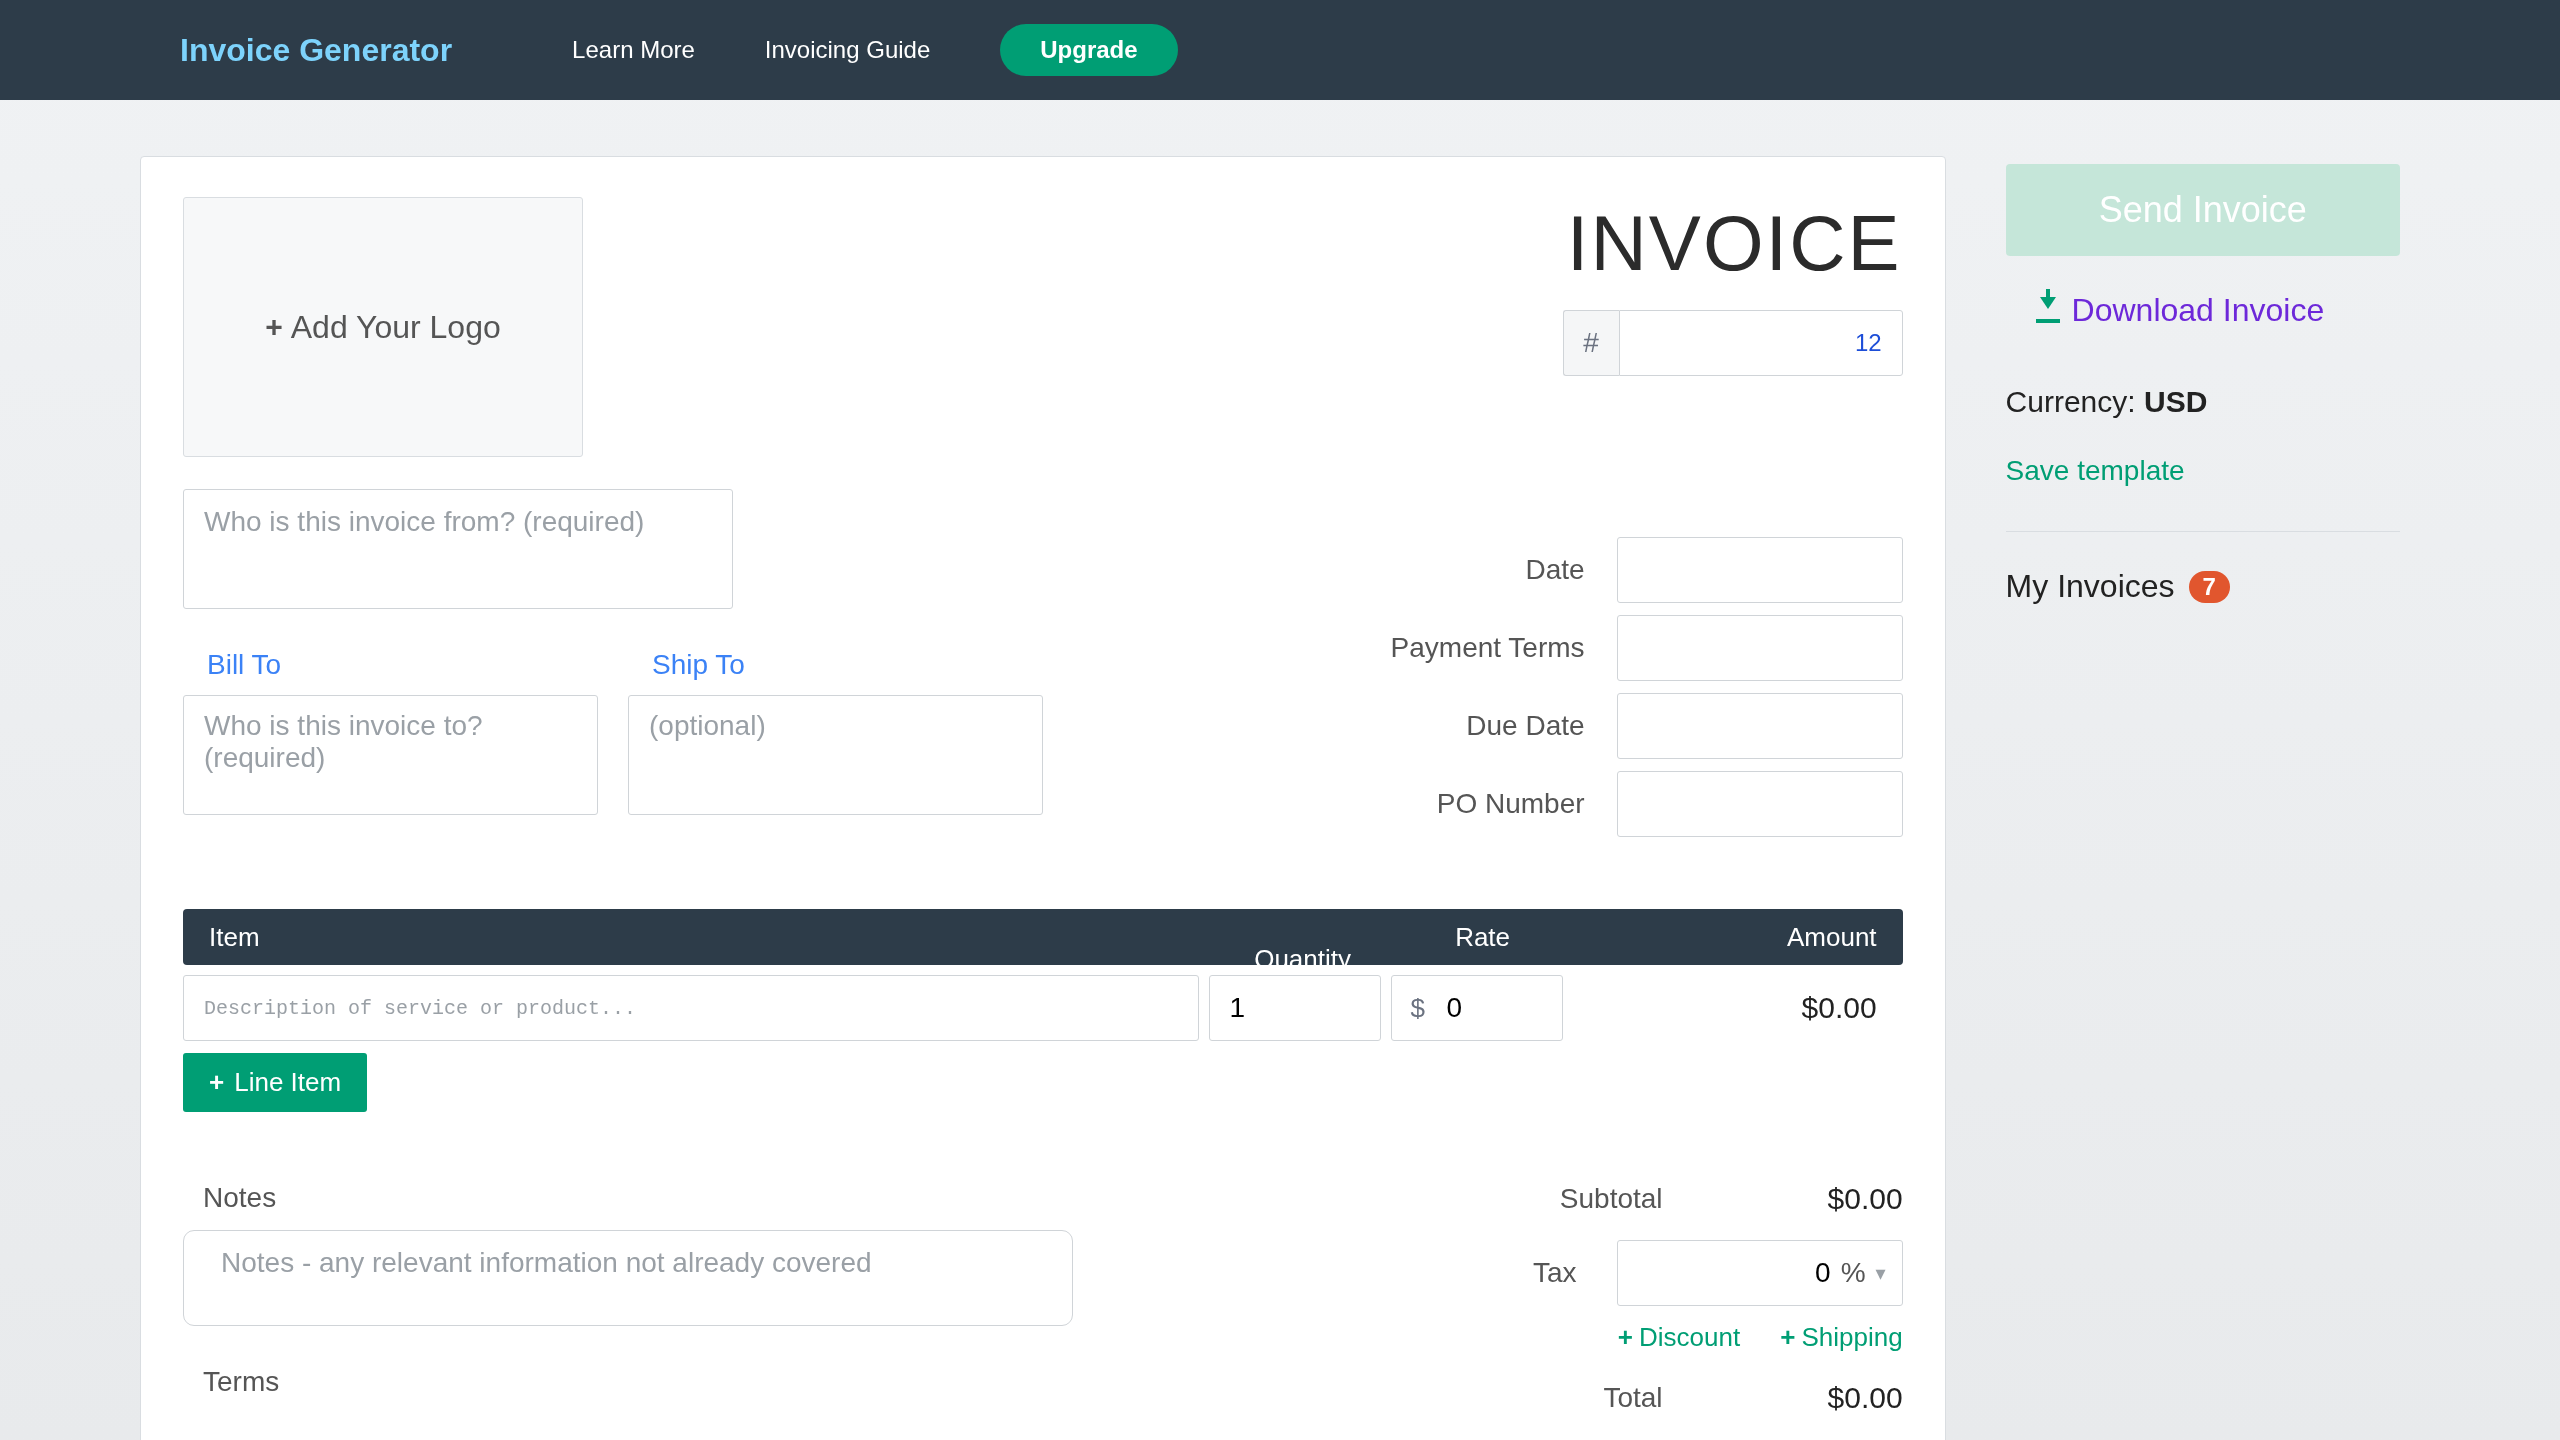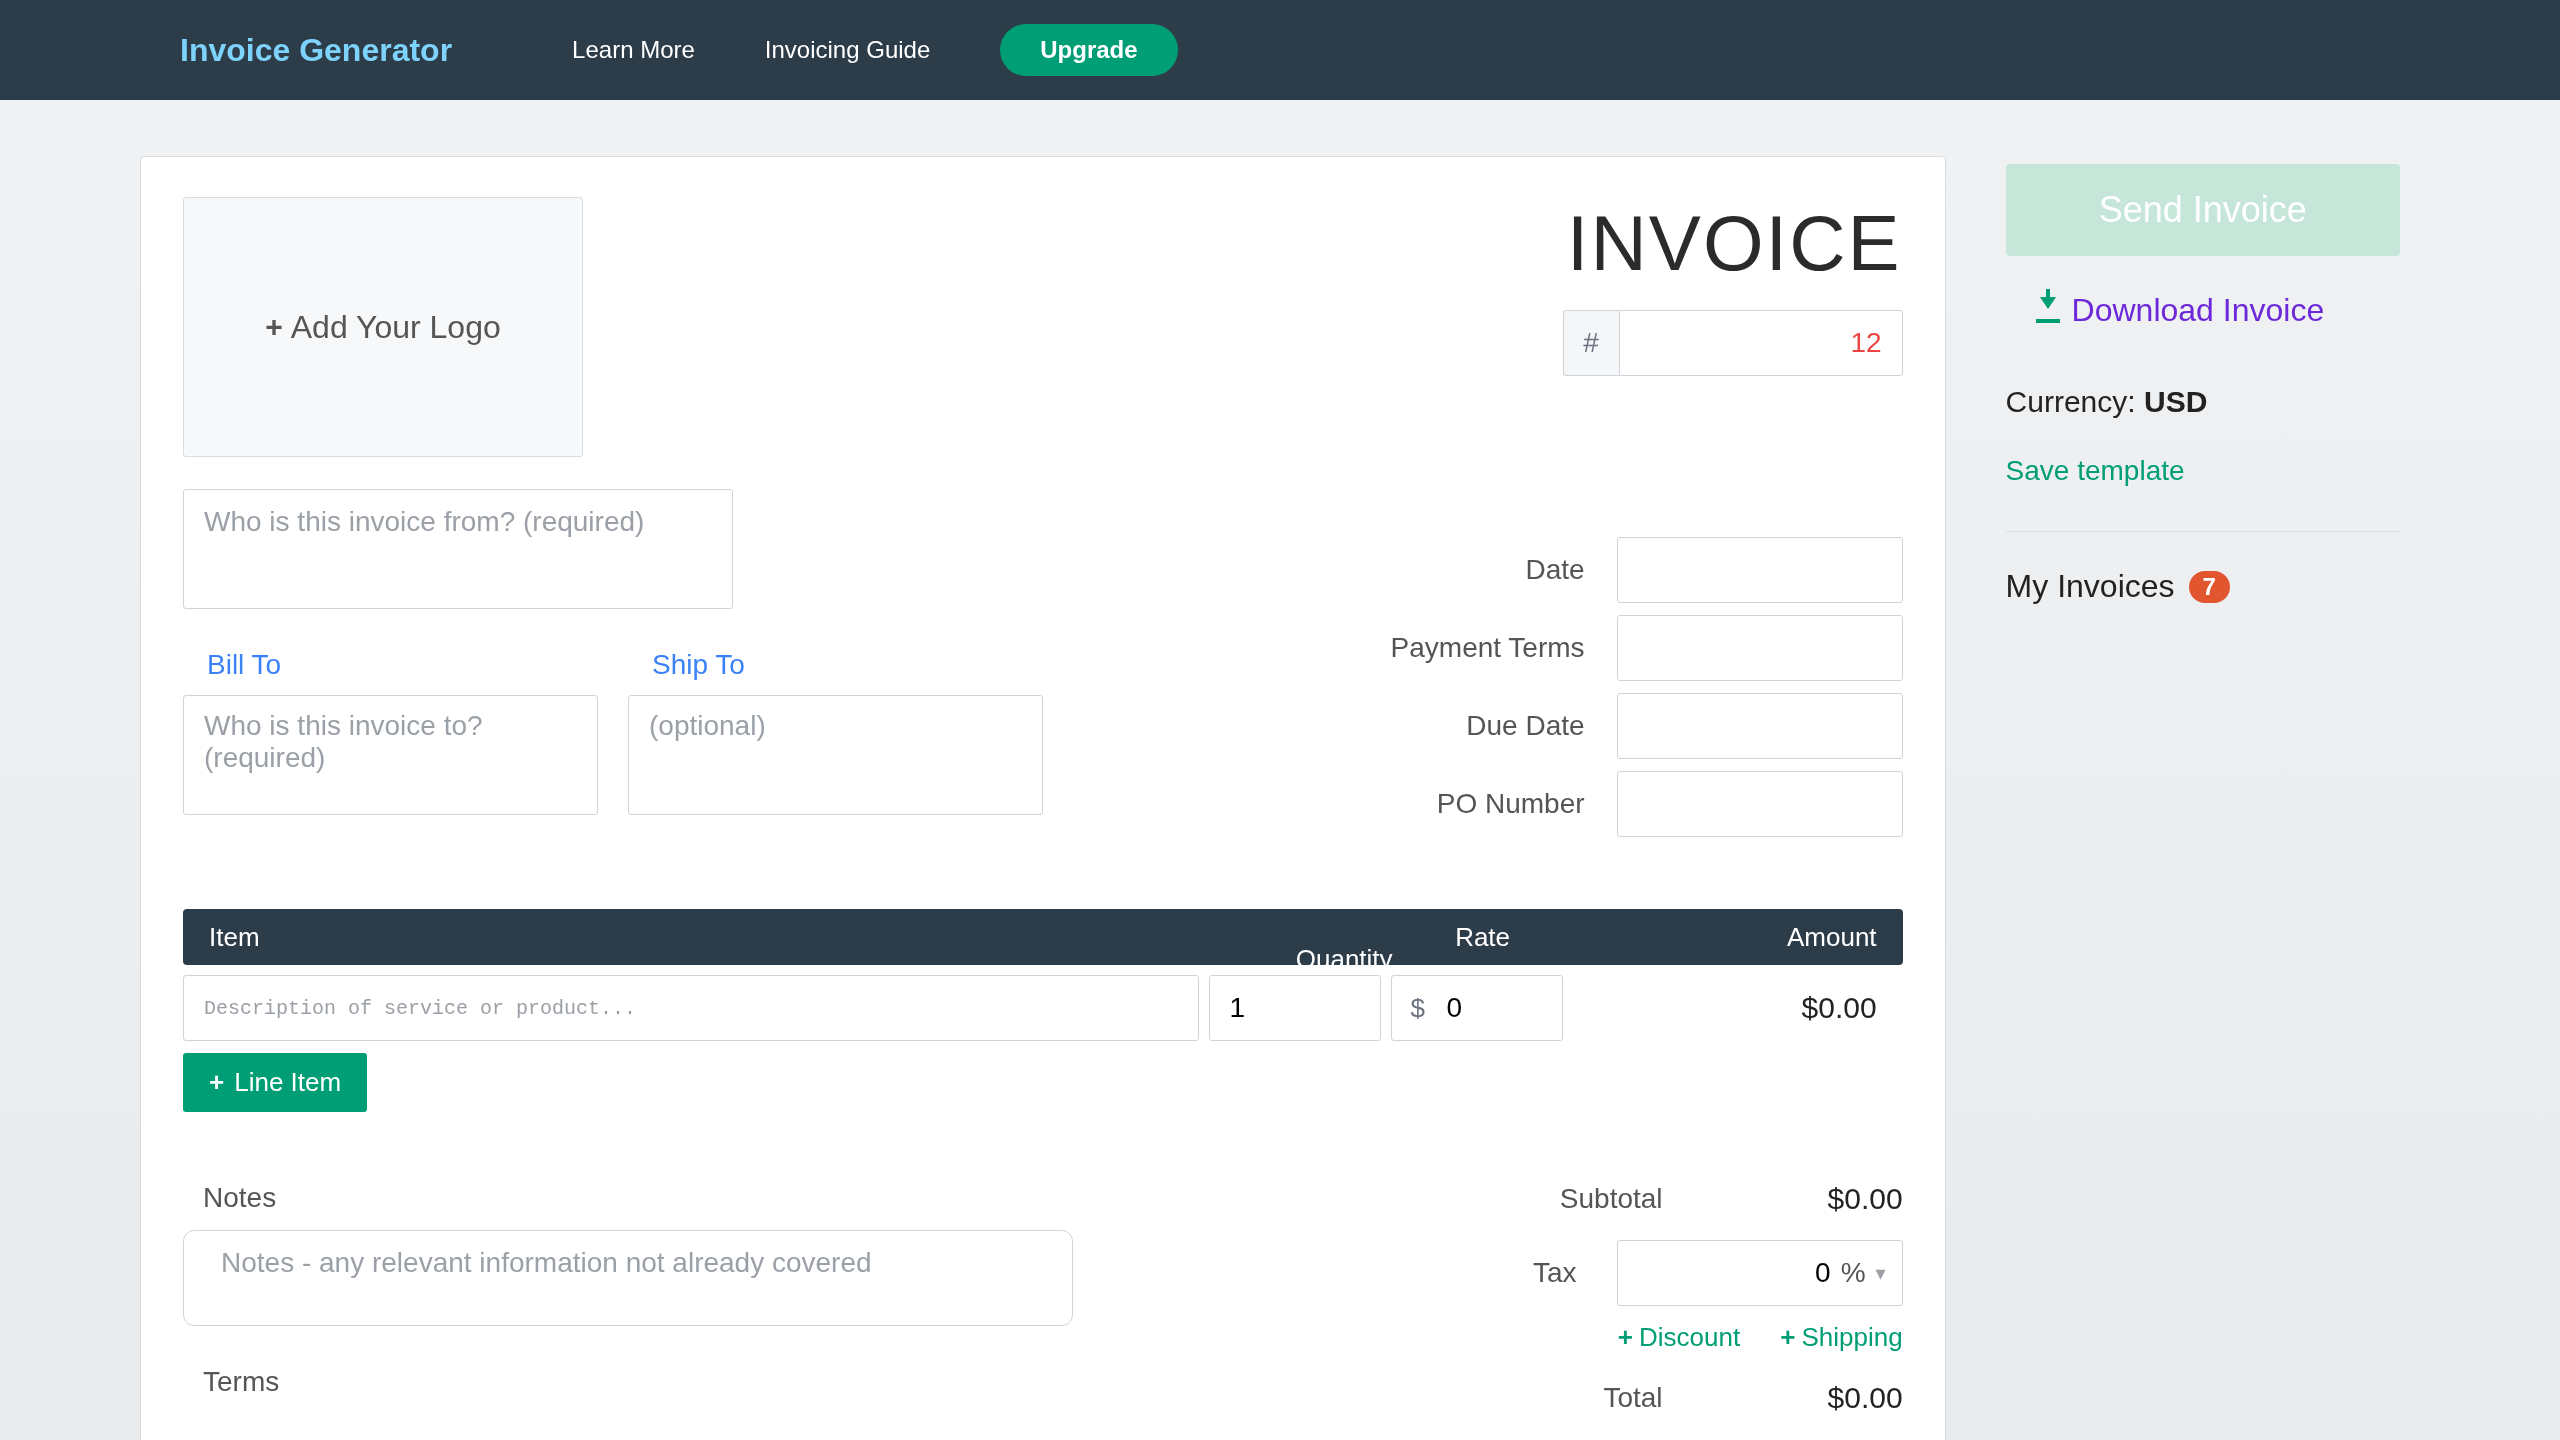--- a/index.html
+++ b/index.html
@@ -20,41 +20,41 @@
 
 .logo-box { width: 400px; height: 260px; border: 1px solid #d9dde1; background: #f7f8f9; display: flex; align-items: center; justify-content: center; color: #555; font-size: 32px; cursor: pointer; border-radius: 3px; }
 .logo-box .plus { font-weight: bold; margin-right: 8px; font-size: 30px; }
 
 
 .top-row { display: flex; justify-content: space-between; align-items: flex-start; }
 .invoice-title-wrap { text-align: right; }
 .invoice-title { font-size: 78px; font-weight: 400; color: #2b2b2b; letter-spacing: 2px; border: 1px solid transparent; background: transparent; text-align: right; width: 500px; }
 .invoice-num-row { display: flex; justify-content: flex-end; margin-top: 20px; }
 .invoice-num-prefix { width: 56px; height: 66px; border: 1px solid #d0d4d8; border-right: none; background: #f5f6f7; display: flex; align-items: center; justify-content: center; color: #6b7280; font-size: 28px; border-radius: 3px 0 0 3px; }
-.invoice-num-input { width: 284px; height: 66px; border: 1px solid #d0d4d8; text-align: right; padding: 0 20px; font-size: 28px; color: #ef4444; border-radius: 0 3px 3px 0; }
+.invoice-num-input { width: 284px; height: 66px; border: 1px solid #d0d4d8; text-align: right; padding: 0 20px; font-size: 24px; color: #1d4ed8; border-radius: 0 3px 3px 0; }
 
 
 .from-input { width: 550px; height: 120px; border: 1px solid #d0d4d8; border-radius: 3px; padding: 16px 20px; font-size: 28px; color: #333; resize: none; font-family: inherit; margin-top: 32px; }
 .from-input::placeholder, .addr-input::placeholder, .desc-input::placeholder, .notes-input::placeholder { color: #9aa0a6; }
 
 .bill-ship-row { display: flex; gap: 30px; margin-top: 36px; }
 .bill-col { width: 415px; }
 .bill-label { color: #3b82f6; font-size: 28px; padding-left: 24px; margin-bottom: 14px; background: transparent; border: none; width: 100%; }
 .addr-input { width: 100%; height: 120px; border: 1px solid #d0d4d8; border-radius: 3px; padding: 14px 20px; font-size: 28px; resize: none; font-family: inherit; }
 
 
 .meta-block { position: absolute; right: 42px; top: 380px; }
 .meta-row { display: flex; align-items: center; justify-content: flex-end; margin-bottom: 12px; gap: 32px; }
 .meta-label { color: #555; font-size: 28px; text-align: right; background: transparent; border: none; }
 .meta-input { width: 286px; height: 66px; border: 1px solid #d0d4d8; border-radius: 3px; padding: 0 16px; font-size: 26px; }
 
 
 .items-header { background: #2d3c49; color: #fff; display: flex; align-items: center; height: 56px; border-radius: 4px; margin-top: 90px; font-size: 26px; }
 .items-header .col-item { flex: 1; padding-left: 26px; }
-.items-header .col-qty { width: 180px; text-align: right; margin-top: 44px; }
+.items-header .col-qty { width: 180px; text-align: center; margin-top: 44px; }
 .items-header .col-rate { width: 180px; text-align: center; }
 .items-header .col-amt { width: 330px; text-align: right; padding-right: 26px; }
 
 .item-row { display: flex; align-items: center; gap: 10px; margin-top: 10px; }
 .desc-input { flex: 1; height: 66px; border: 1px solid #d0d4d8; border-radius: 3px; padding: 0 20px; font-size: 20px; font-family: Liberation Mono, monospace; }
 .qty-input, .rate-input { width: 172px; height: 66px; border: 1px solid #d0d4d8; border-radius: 3px; padding: 0 20px; font-size: 28px; }
 .rate-wrap { position: relative; width: 172px; }
 .rate-prefix { position: absolute; left: 20px; top: 50%; transform: translateY(-50%); color: #6b7280; font-size: 26px; }
 .rate-input { padding-left: 55px; }
 .amt-cell { width: 330px; text-align: right; padding-right: 26px; font-size: 30px; color: #222; }

